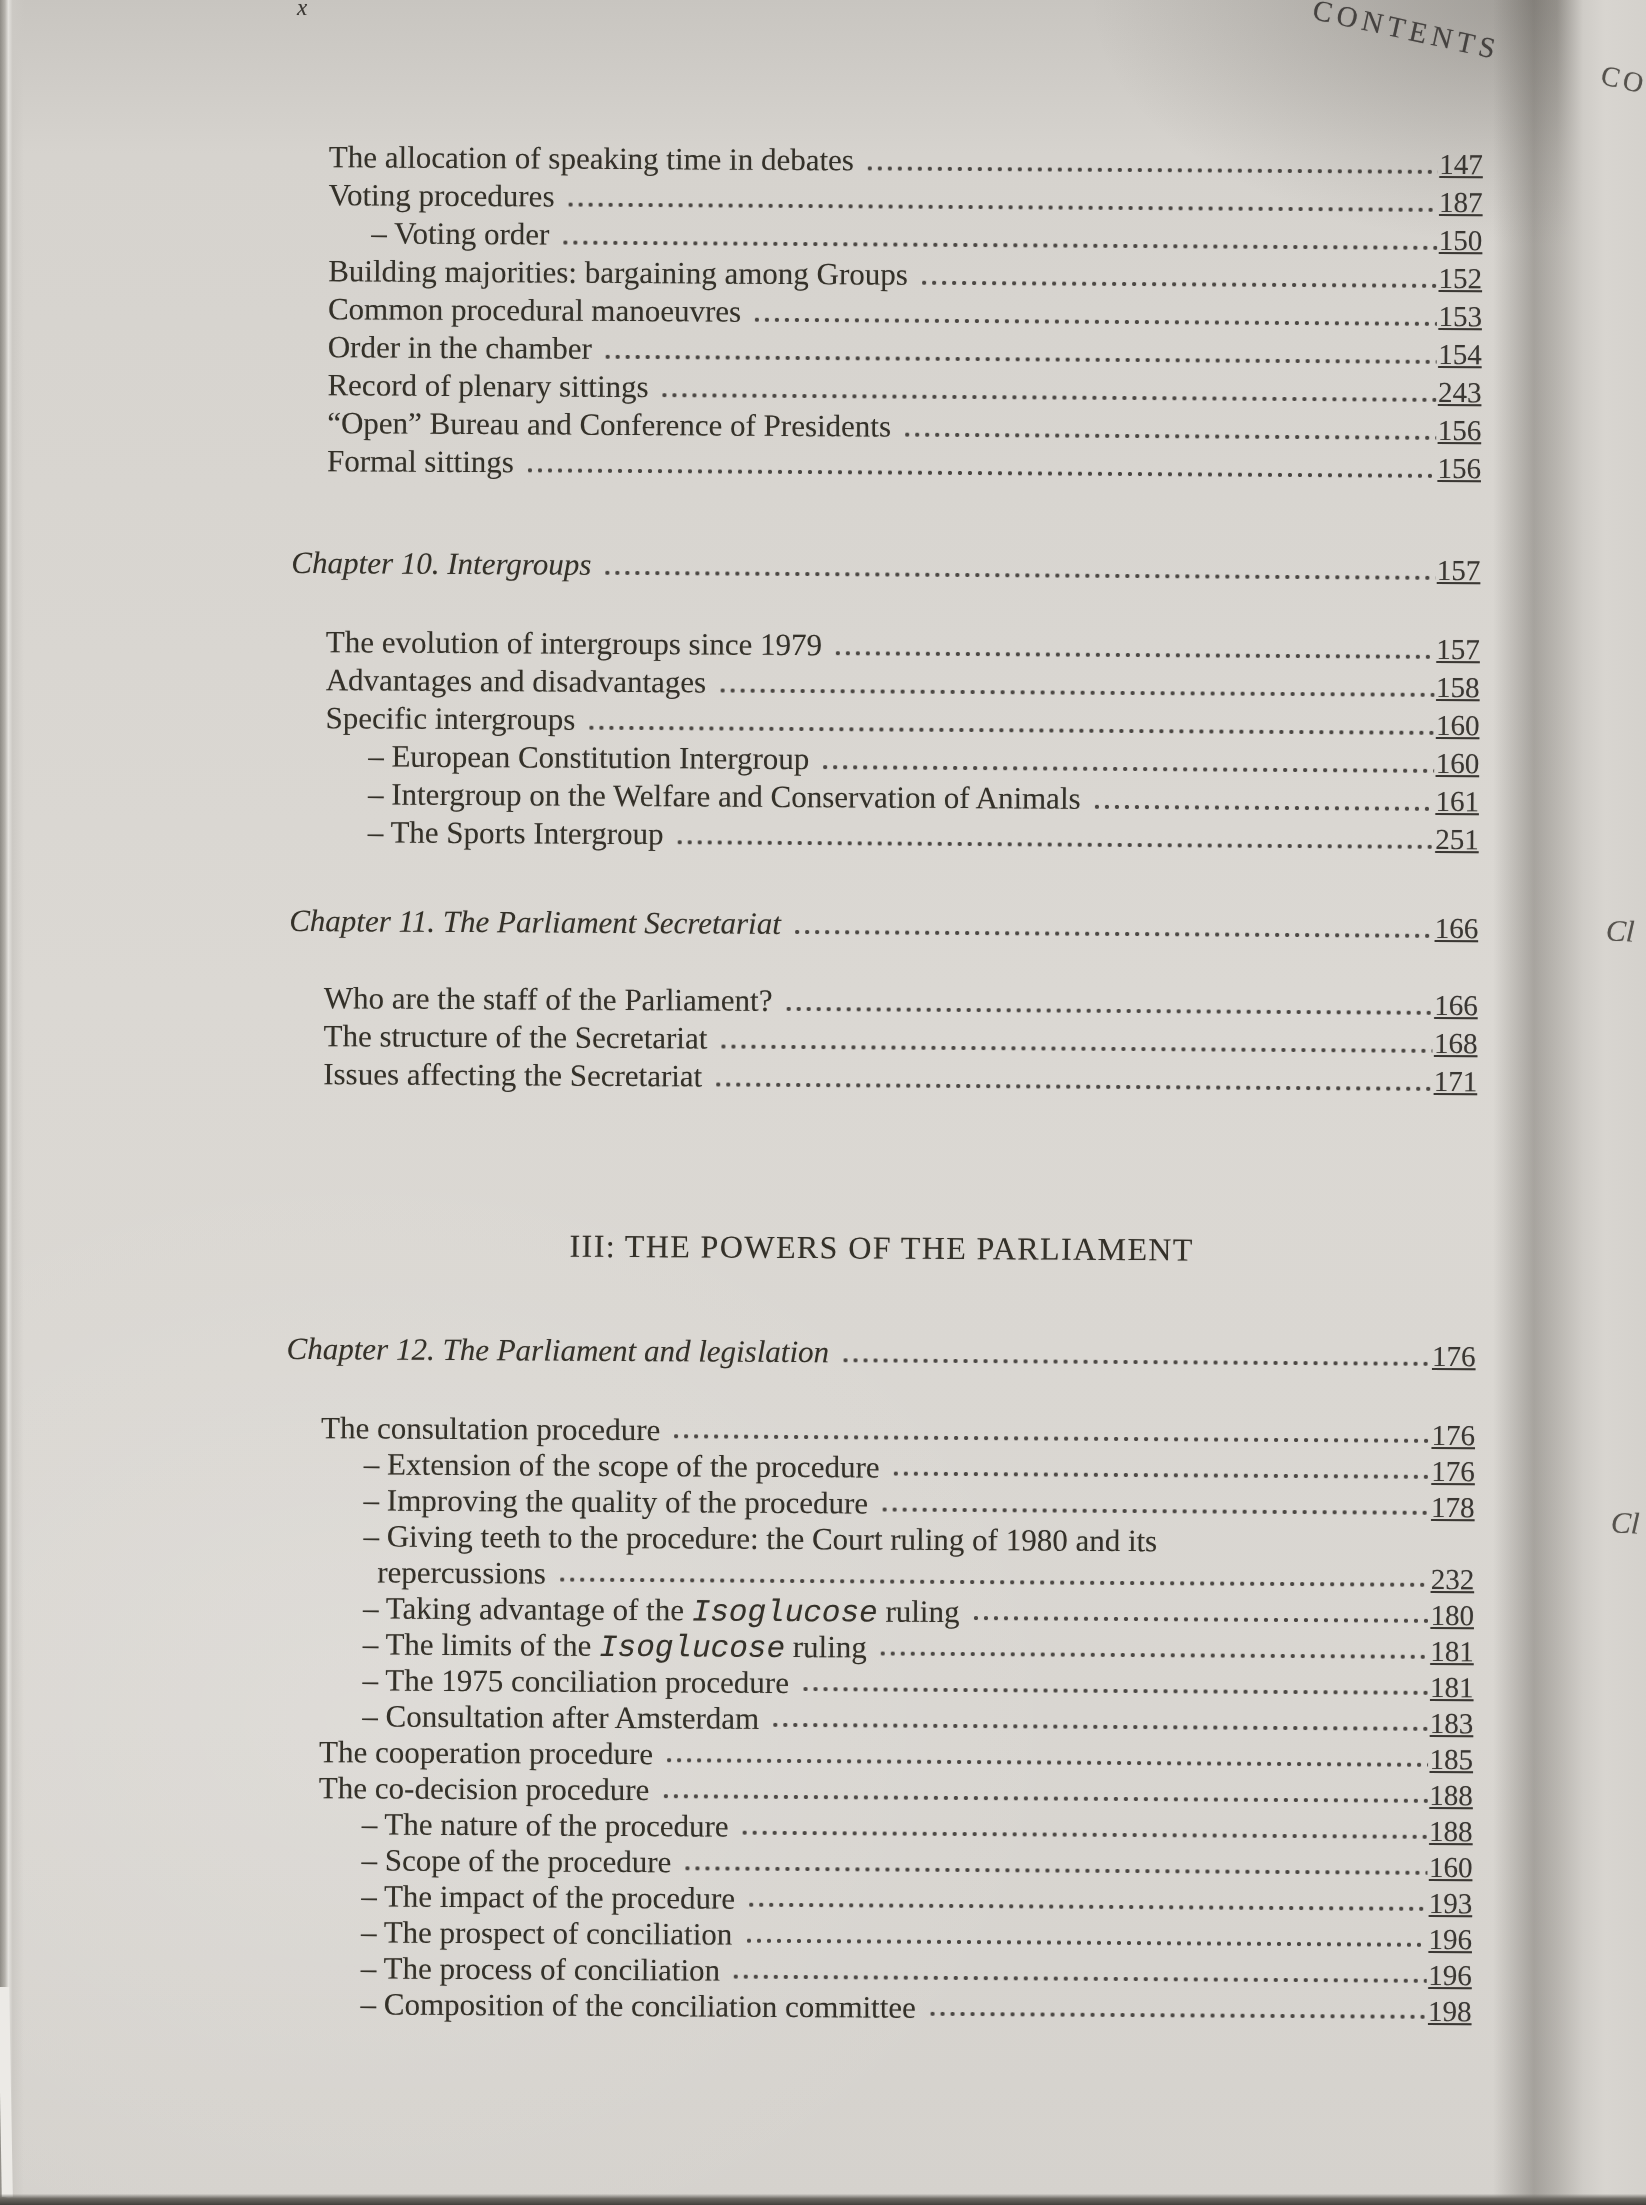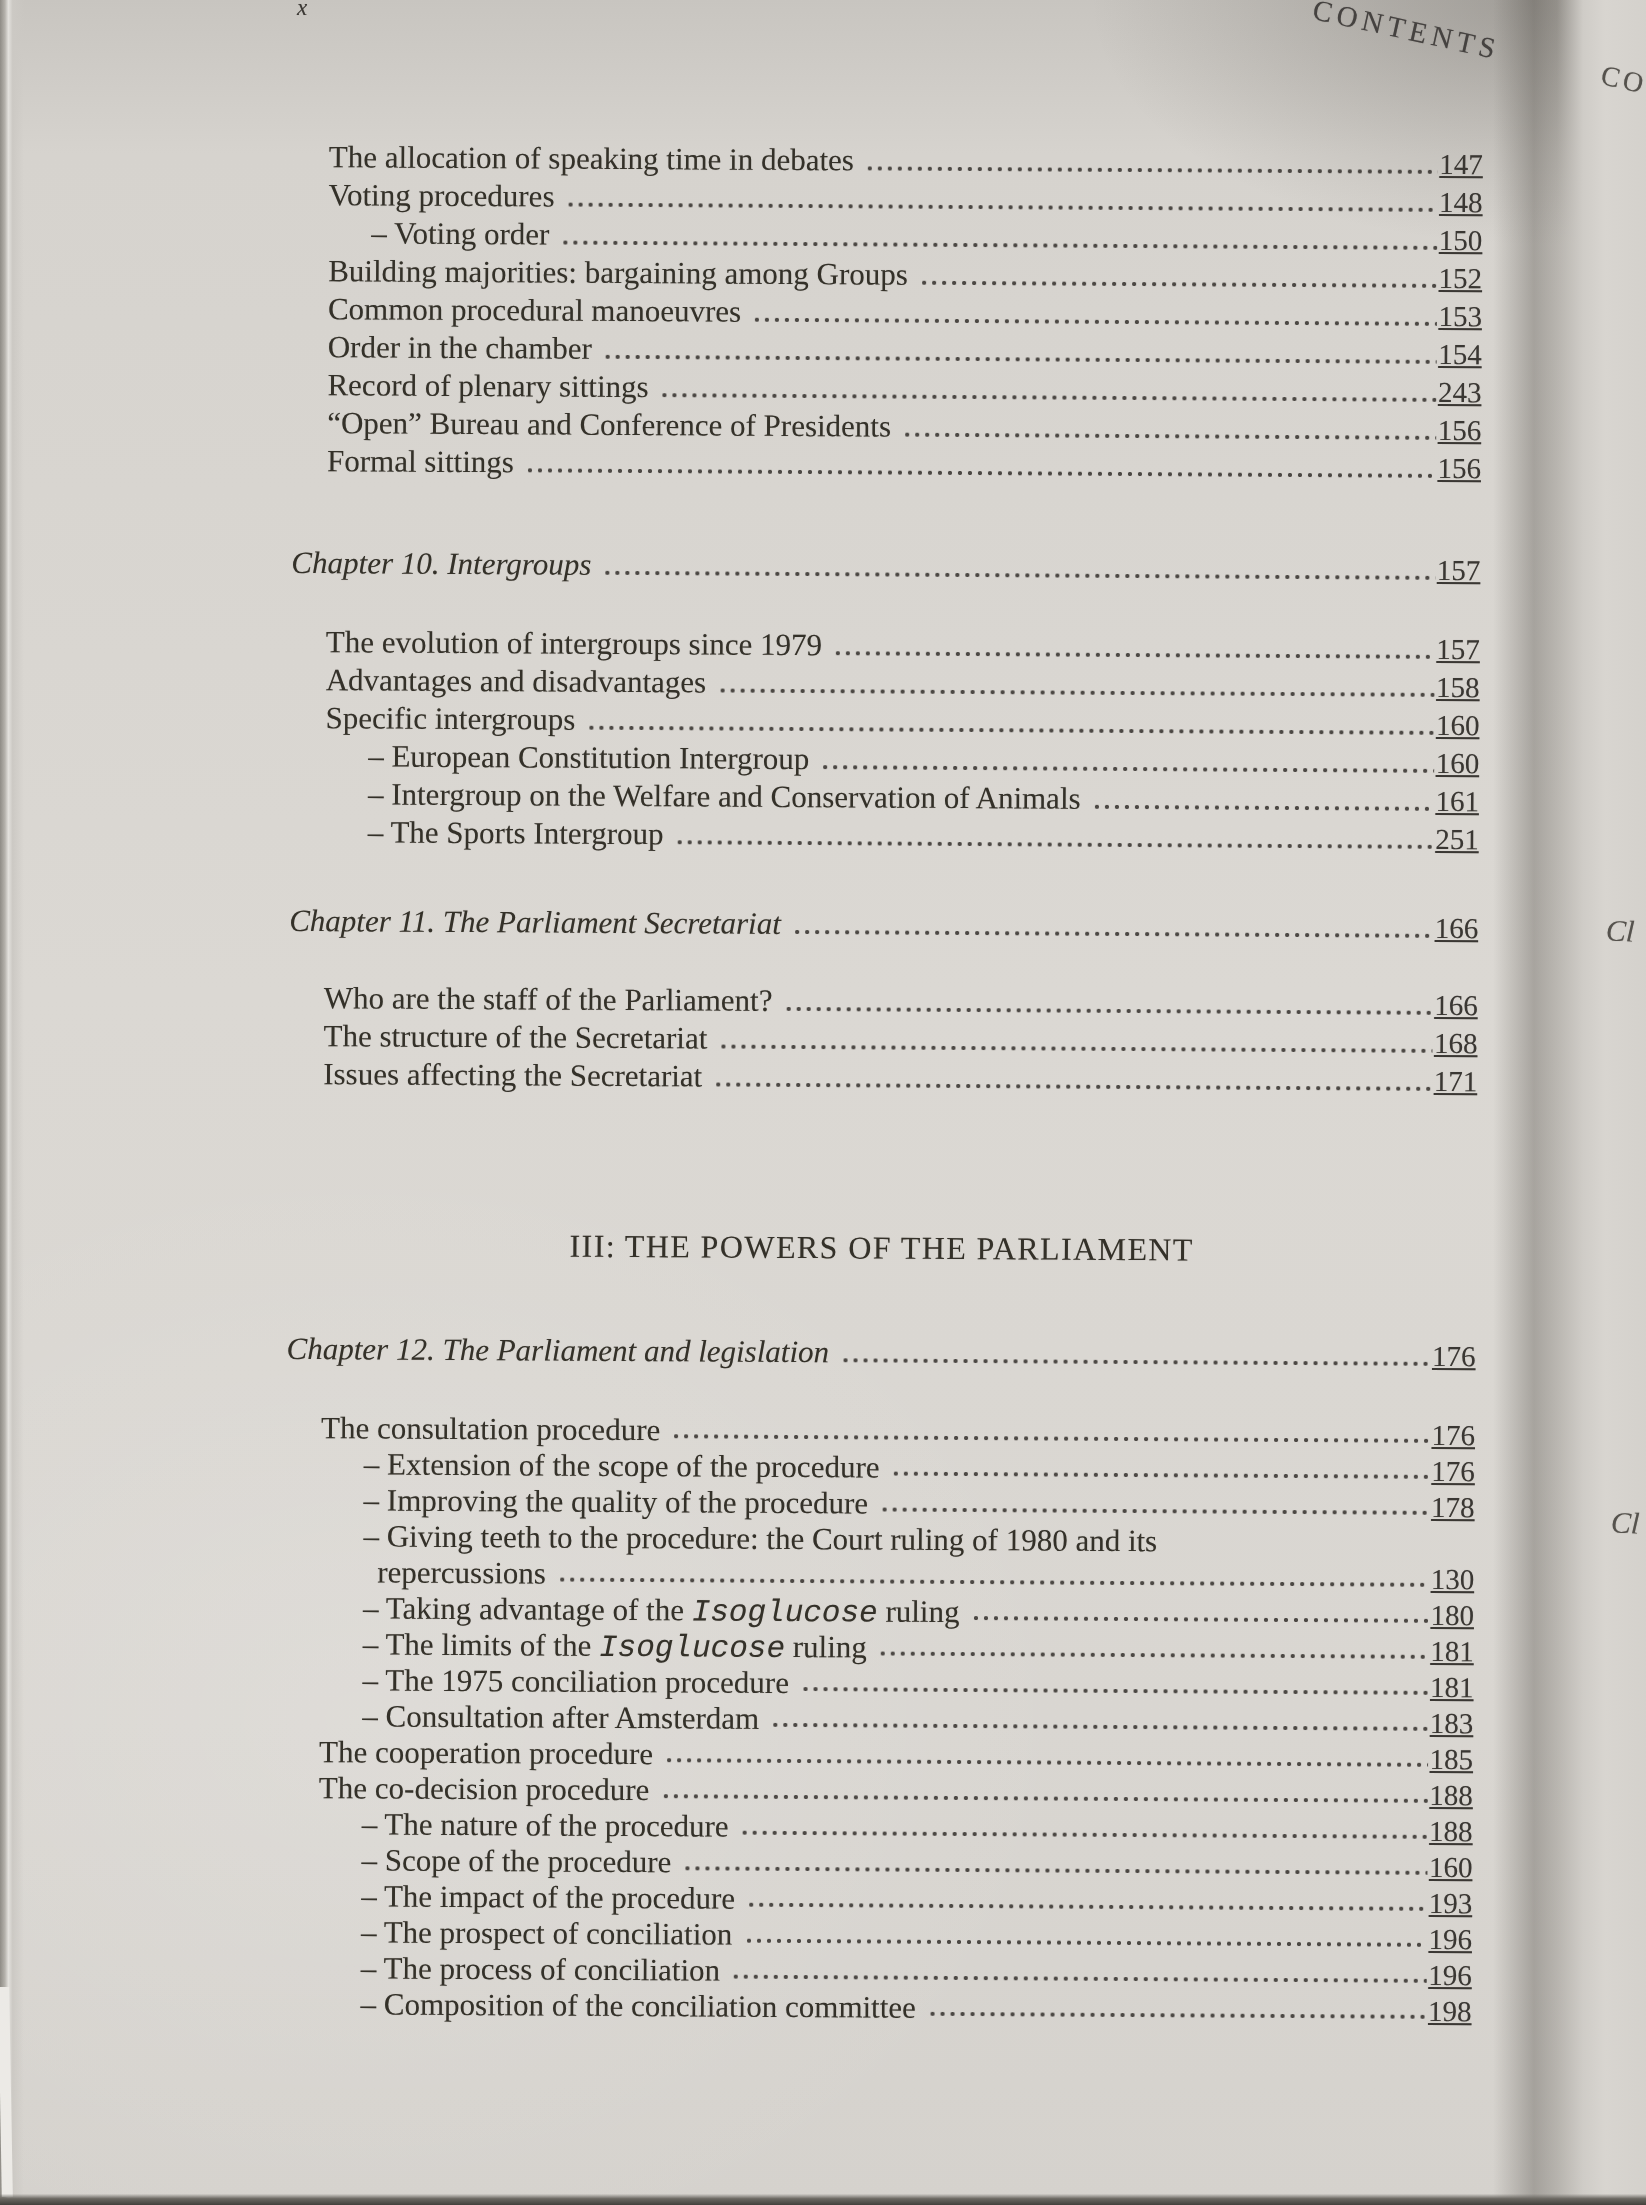--- a/index.html
+++ b/index.html
@@ -100,21 +100,21 @@
   <div class="toc" id="toc">
       <div class="block entries" style="margin-top: 0px;">
         <div class="row">
           <span class="label">The allocation of speaking time in debates</span>
           <span class="leader"></span>
           <span class="pagenum">147</span>
         </div>
         <div class="row">
           <span class="label">Voting procedures</span>
           <span class="leader"></span>
-          <span class="pagenum">148</span>
+          <span class="pagenum">187</span>
         </div>
         <div class="row indent1">
           <span class="label">– Voting order</span>
           <span class="leader"></span>
           <span class="pagenum">150</span>
         </div>
         <div class="row">
           <span class="label">Building majorities: bargaining among Groups</span>
           <span class="leader"></span>
           <span class="pagenum">152</span>
@@ -234,21 +234,21 @@
           <span class="leader"></span>
           <span class="pagenum">178</span>
         </div>
         <div class="row indent1">
           <span class="label">– Giving teeth to the procedure: the Court ruling of 1980 and its</span>
           <span class="spacer"></span>
         </div>
         <div class="row indent2">
           <span class="label">repercussions</span>
           <span class="leader"></span>
-          <span class="pagenum">130</span>
+          <span class="pagenum">232</span>
         </div>
         <div class="row indent1">
           <span class="label"><span>– Taking advantage of the </span><span class="em">Isoglucose</span><span> ruling</span></span>
           <span class="leader"></span>
           <span class="pagenum">180</span>
         </div>
         <div class="row indent1">
           <span class="label"><span>– The limits of the </span><span class="em">Isoglucose</span><span> ruling</span></span>
           <span class="leader"></span>
           <span class="pagenum">181</span>

